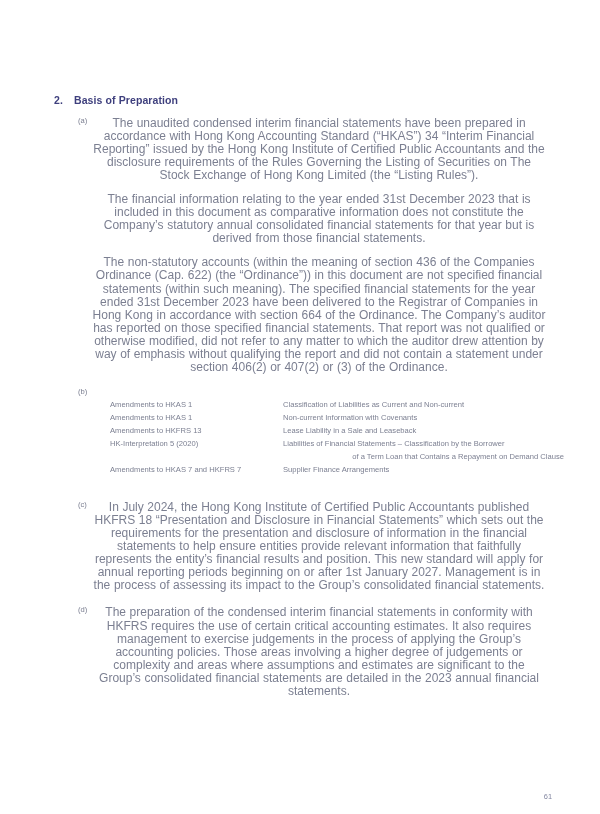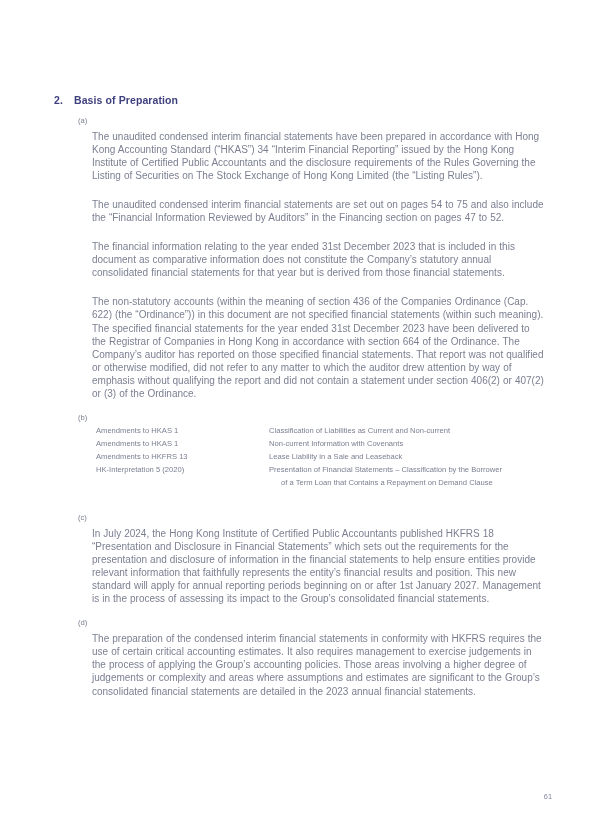--- a/index.html
+++ b/index.html
@@ -71,32 +71,32 @@
     line-height: 13.05px;
     color: #7b7f91;
     white-space: nowrap;
   }
   .clause-body {
     flex: 1 1 auto;
     min-width: 0;
   }
 
   p.para {
-    margin: 16px 0 11px 0;
-    font-size: 10px;
+    margin: 3px 0 11px 0;
+    font-size: 12px;
     line-height: 13.05px;
     color: #7b7f91;
-    text-align: left;
+    text-align: center;
     word-spacing: 0.25px;
   }
   p.para:last-child { margin-bottom: 0; }
 
   
   .std-table {
-    margin: 13px 0 11px 4px;
+    margin: 13px 0 11px 18px;
     border-collapse: collapse;
     width: 100%;
     table-layout: fixed;
   }
   .std-table td {
     font-size: 7.6px;
     line-height: 13.05px;
     color: #7b7f91;
     vertical-align: top;
     padding: 0;
@@ -105,20 +105,21 @@
     width: 173px;
     padding-right: 6px;
     white-space: nowrap;
   }
   .std-table td.col-desc {
     width: auto;
   }
   .desc-cont {
     display: block;
     padding-left: 12px;
+    text-align: right;
   }
 
   
   .page-number {
     position: absolute;
     right: 48px;
     top: 772px;
     font-size: 7.4px;
     line-height: 10px;
     color: #8286a0;
@@ -135,21 +136,20 @@
     <span class="section-num">2.</span>
     <span class="section-title">Basis of Preparation</span>
   </div>
 
   <div class="body-col">
 
     <div class="clause">
       <span class="clause-marker">(a)</span>
       <div class="clause-body">
         <p class="para">The unaudited condensed interim financial statements have been prepared in accordance with Hong Kong Accounting Standard (“HKAS”) 34 “Interim Financial Reporting” issued by the Hong Kong Institute of Certified Public Accountants and the disclosure requirements of the Rules Governing the Listing of Securities on The Stock Exchange of Hong Kong Limited (the “Listing Rules”).</p>
-        <p class="para">The unaudited condensed interim financial statements are set out on pages 54 to 75 and also include the “Financial Information Reviewed by Auditors” in the Financing section on pages 47 to 52.</p>
         <p class="para">The financial information relating to the year ended 31st December 2023 that is included in this document as comparative information does not constitute the Company’s statutory annual consolidated financial statements for that year but is derived from those financial statements.</p>
         <p class="para">The non-statutory accounts (within the meaning of section 436 of the Companies Ordinance (Cap. 622) (the “Ordinance”)) in this document are not specified financial statements (within such meaning). The specified financial statements for the year ended 31st December 2023 have been delivered to the Registrar of Companies in Hong Kong in accordance with section 664 of the Ordinance. The Company’s auditor has reported on those specified financial statements. That report was not qualified or otherwise modified, did not refer to any matter to which the auditor drew attention by way of emphasis without qualifying the report and did not contain a statement under section 406(2) or 407(2) or (3) of the Ordinance.</p>
       </div>
     </div>
 
     <div class="clause">
       <span class="clause-marker">(b)</span>
       <div class="clause-body">
 
         <table class="std-table">
@@ -161,21 +161,25 @@
             <tr>
               <td class="col-ref">Amendments to HKAS 1</td>
               <td class="col-desc">Non-current Information with Covenants</td>
             </tr>
             <tr>
               <td class="col-ref">Amendments to HKFRS 13</td>
               <td class="col-desc">Lease Liability in a Sale and Leaseback</td>
             </tr>
             <tr>
               <td class="col-ref">HK-Interpretation 5 (2020)</td>
-              <td class="col-desc"><span>Presentation of Financial Statements – Classification by the Borrower</span><span class="desc-cont">of a Term Loan that Contains a Repayment on Demand Clause</span></td>
+              <td class="col-desc"><span>Liabilities of Financial Statements – Classification by the Borrower</span><span class="desc-cont">of a Term Loan that Contains a Repayment on Demand Clause</span></td>
+            </tr>
+            <tr>
+              <td class="col-ref">Amendments to HKAS 7 and HKFRS 7</td>
+              <td class="col-desc">Supplier Finance Arrangements</td>
             </tr>
           </tbody>
         </table>
 
       </div>
     </div>
 
     <div class="clause">
       <span class="clause-marker">(c)</span>
       <div class="clause-body">

